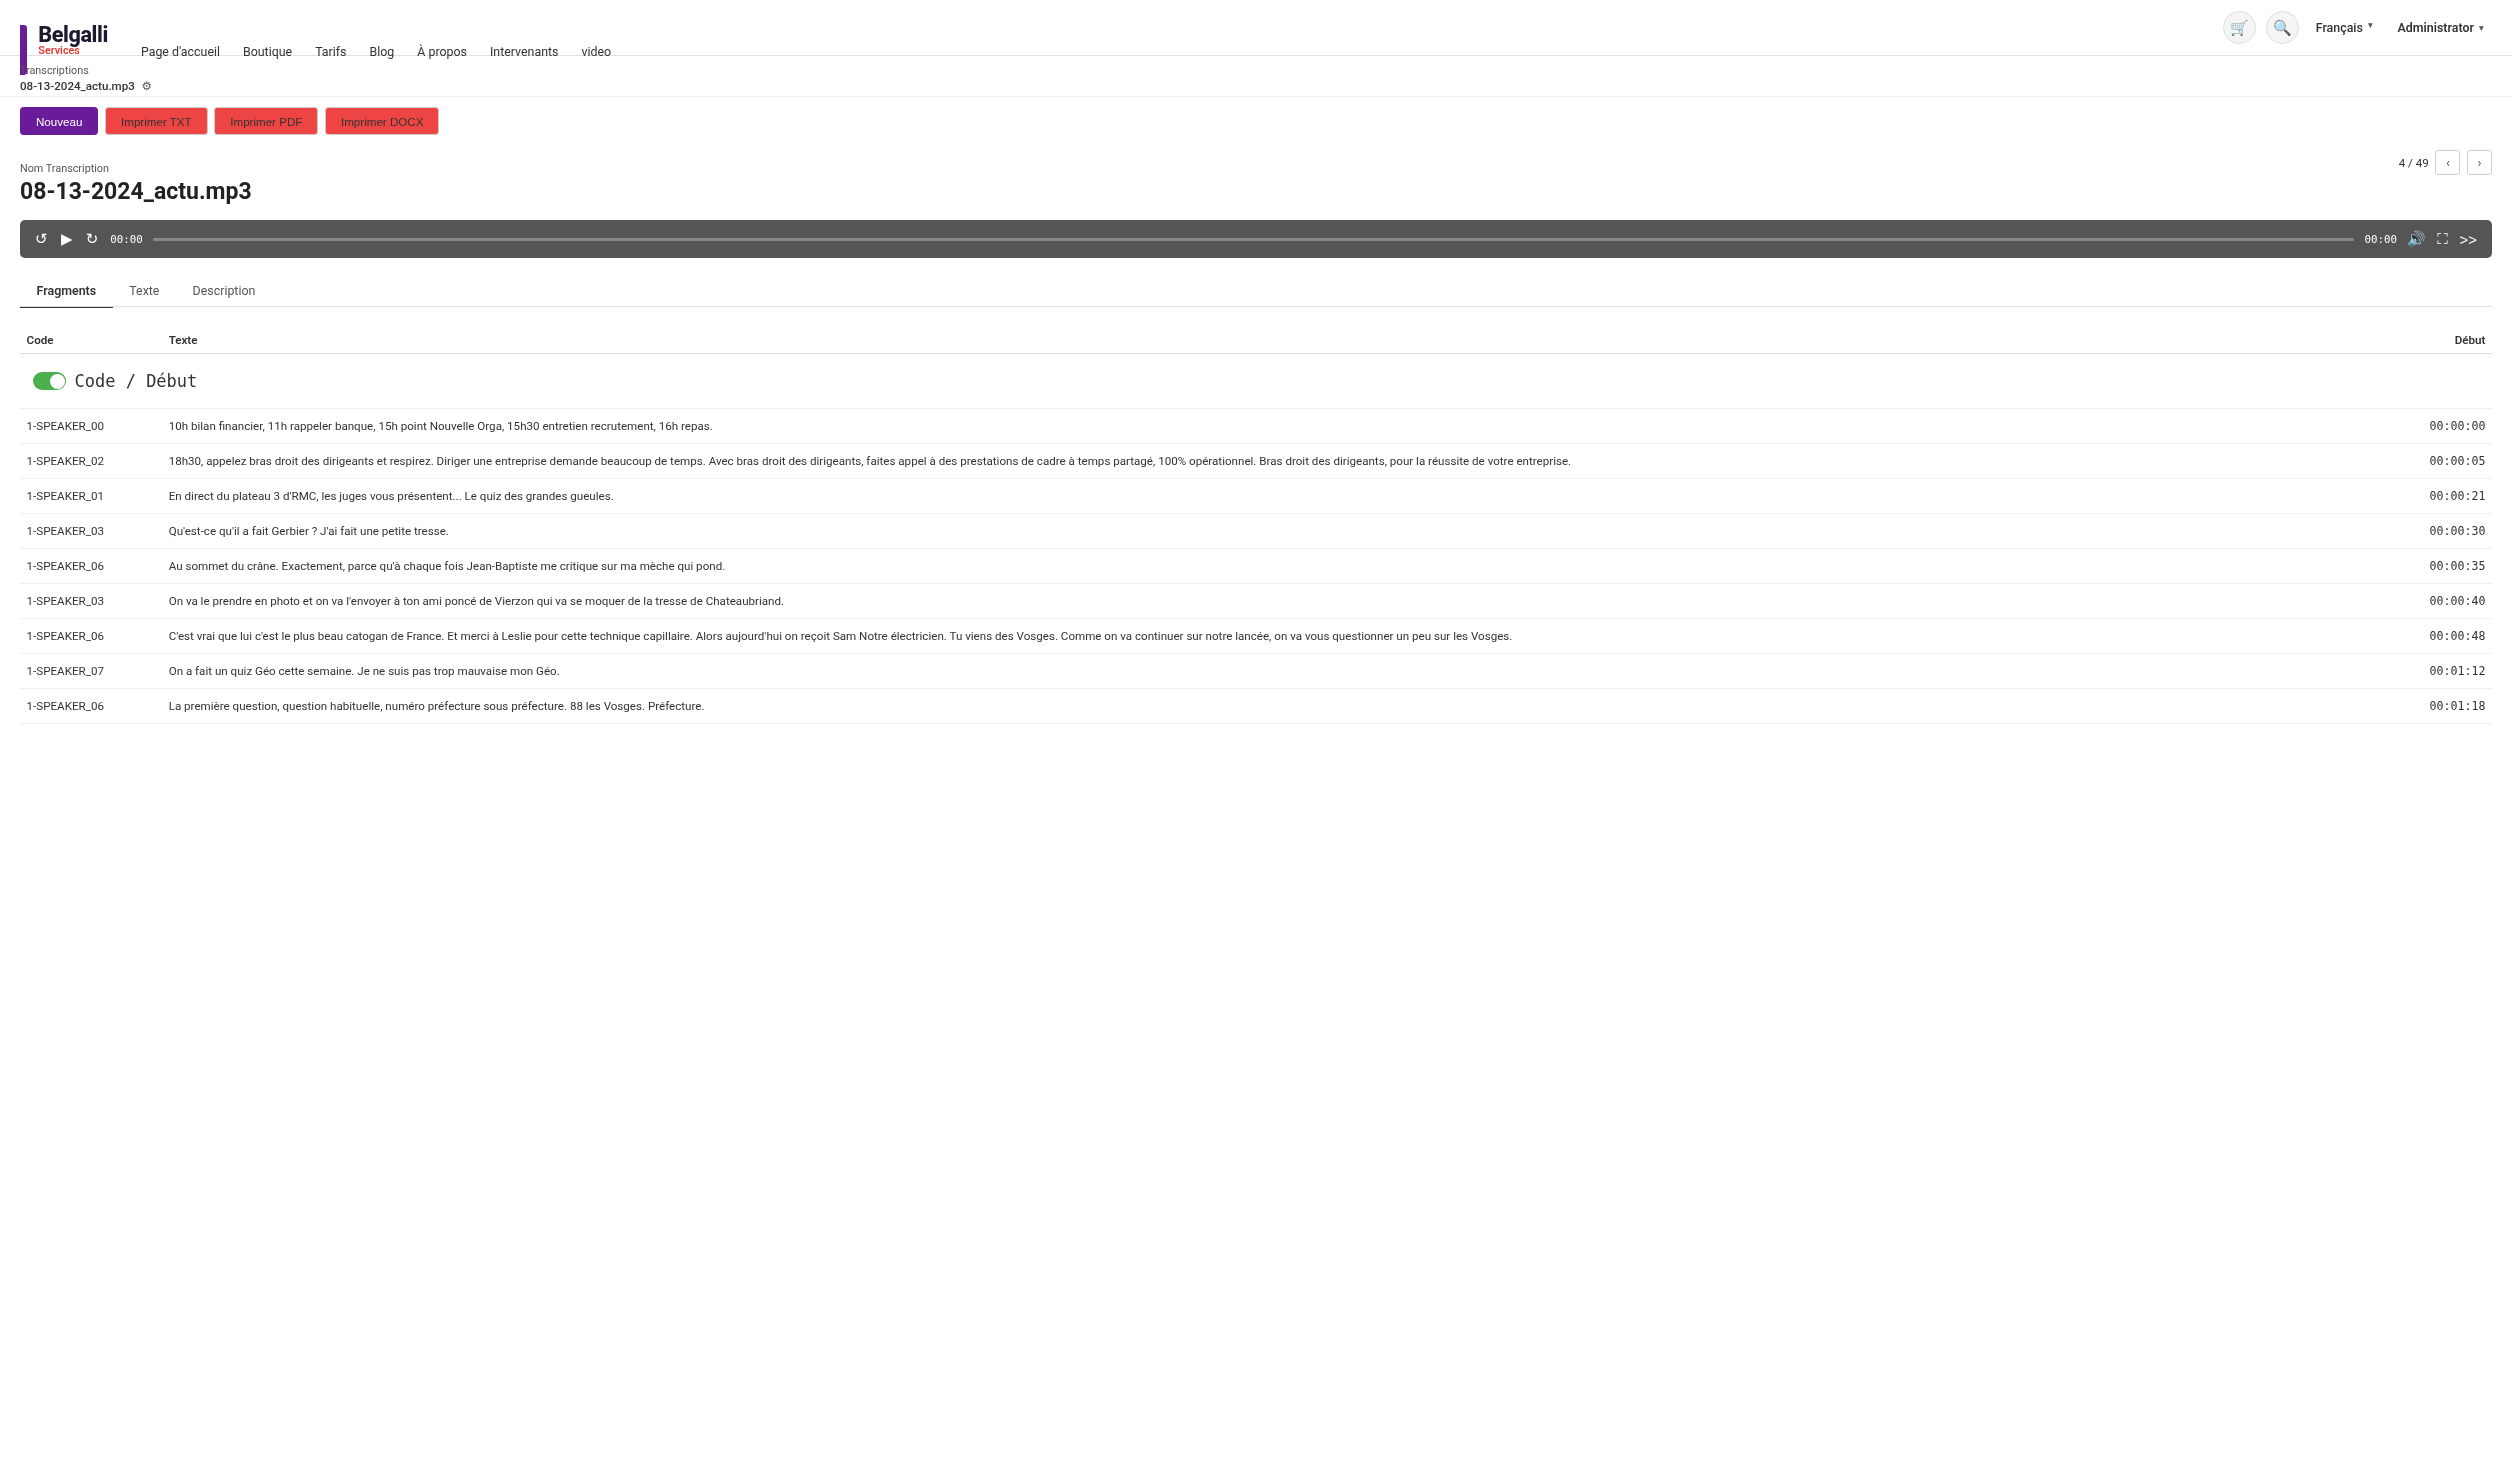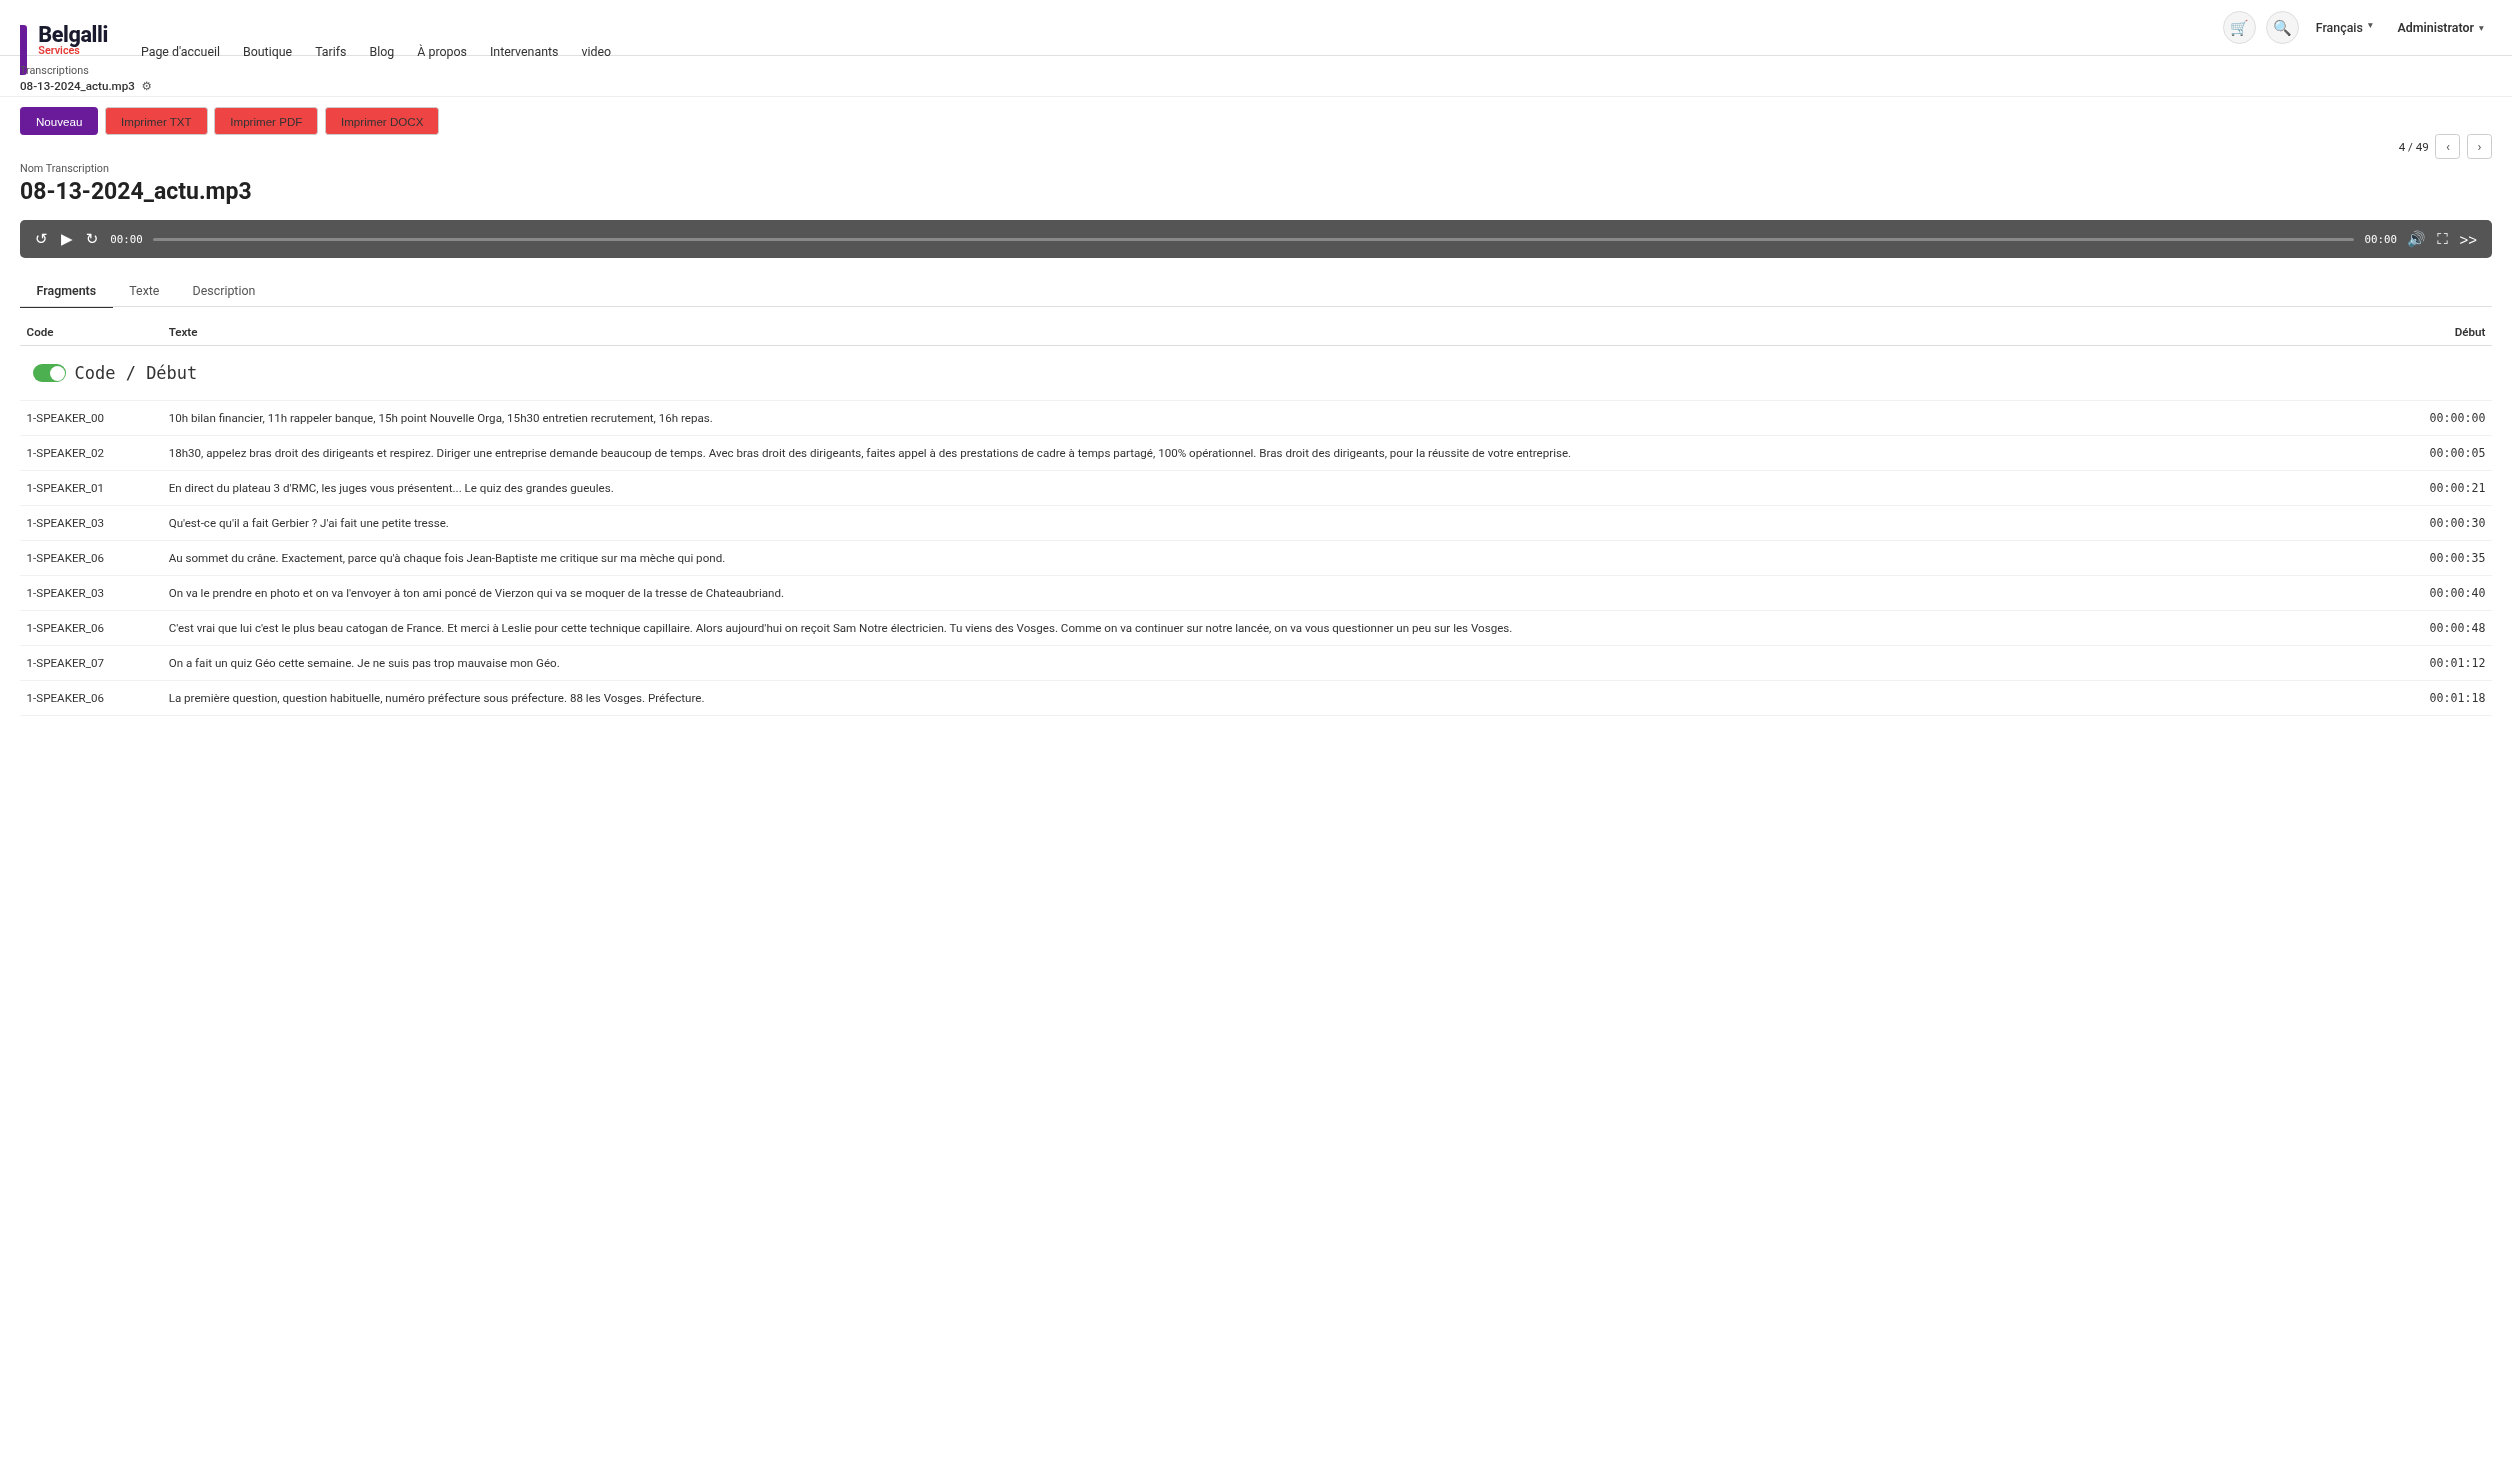--- a/index.html
+++ b/index.html
@@ -31,21 +31,21 @@
       padding: 8.3px 20px 3.3px; border-bottom: 0.8px solid #eee;
     }
     .breadcrumb-label { font-size: 10.8px; color: #555; display: block; }
     .breadcrumb-file { display: flex; align-items: center; gap: 6.6px; margin-top: 1.7px; }
     .breadcrumb-filename { font-size: 11.6px; color: #333; font-weight: 500; }
     .gear-icon { font-size: 11.6px; cursor: pointer; color: #555; }
 
     
     .pagination {
       display: flex; align-items: center; gap: 6.6px;
-      position: absolute; right: 20px; top: 78px;
+      position: absolute; right: 20px; top: 94px;
     }
     .pagination-text { font-size: 11.6px; color: #333; }
     .pagination-btn {
       width: 25px; height: 25px; border: 0.8px solid #ccc; background: #fff;
       border-radius: 3.3px; display: flex; align-items: center; justify-content: center;
       cursor: pointer; font-size: 13.3px; color: #555;
     }
 
     
     .toolbar { padding: 10px 20px; display: flex; gap: 6.6px; }
@@ -71,21 +71,21 @@
     .audio-progress-fill { width: 0%; height: 100%; background: #fff; border-radius: 1.7px; }
     .audio-controls-right { display: flex; align-items: center; gap: 8.3px; }
 
     
     .stats-row { display: flex; gap: 33px; margin-bottom: 6.6px; }
     .stat-item { display: flex; gap: 6.6px; align-items: baseline; }
     .stat-label { font-size: 11.6px; color: #333; }
     .stat-value { font-size: 11.6px; font-weight: 600; color: #333; }
 
     
-    .tabs { display: flex; border-bottom: 1.7px solid #e0e0e0; margin-bottom: 8px; margin-top: 16.6px; }
+    .tabs { display: flex; border-bottom: 1.7px solid #e0e0e0; margin-bottom: 16px; margin-top: 16.6px; }
     .tab {
       padding: 8.3px 16.6px; font-size: 12.4px; cursor: pointer; color: #555;
       border-bottom: 1.7px solid transparent; margin-bottom: -1.7px;
     }
     .tab.active { color: #333; font-weight: 600; border-bottom-color: #333; }
 
     
     .table-container { overflow-x: auto; }
     table { width: 100%; border-collapse: collapse; }
     thead th {

